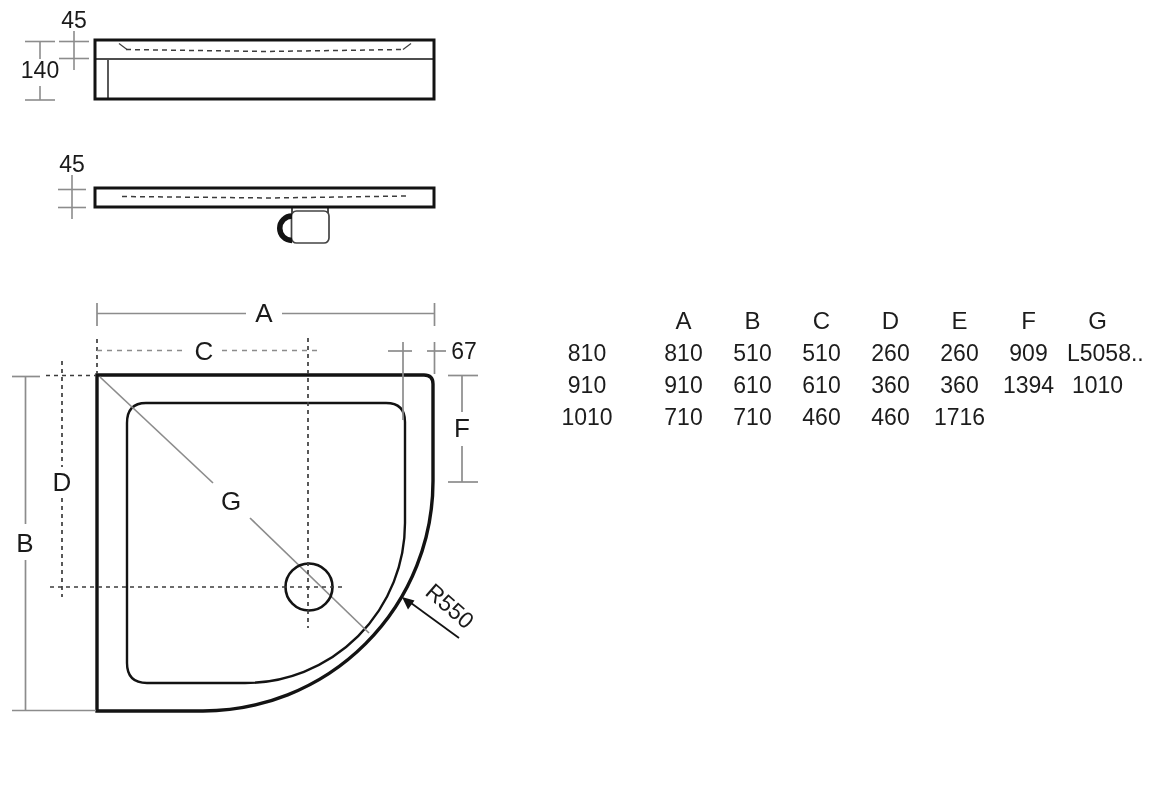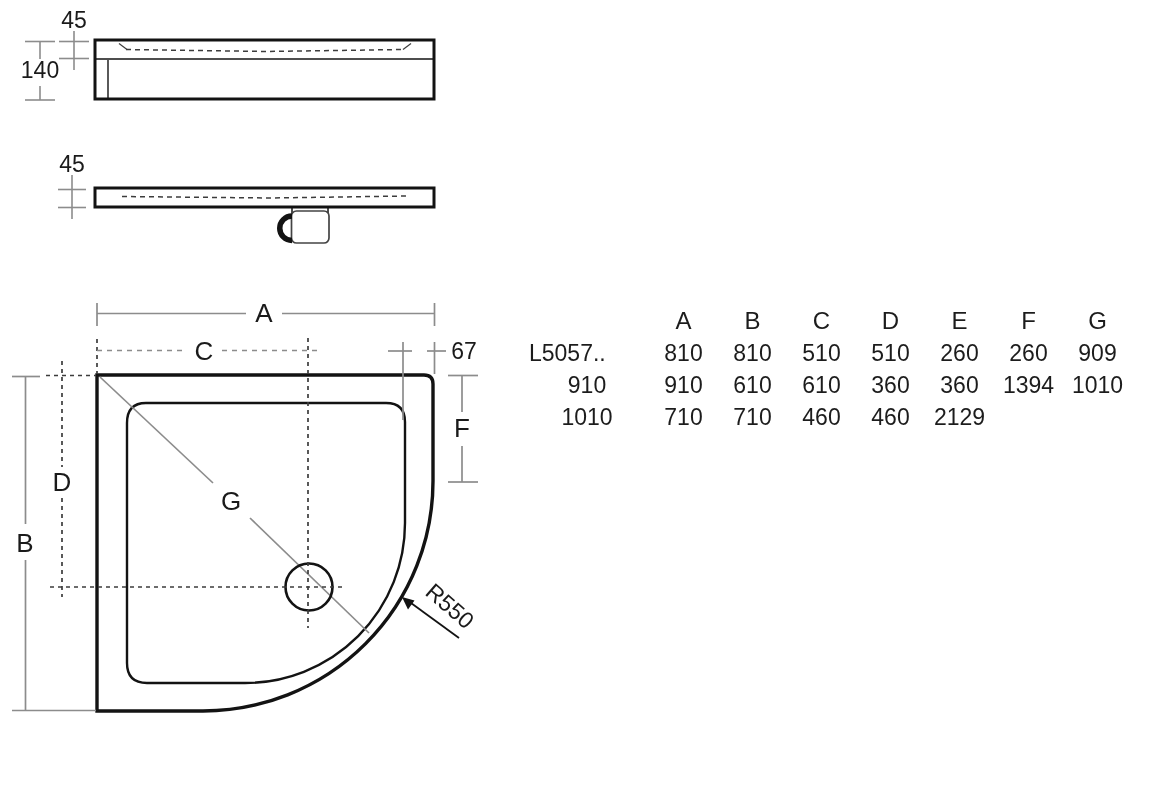--- a/index.html
+++ b/index.html
@@ -135,39 +135,39 @@
   <div id="spec-table">
     <div class="cell"></div>
     <div class="cell th">A</div>
     <div class="cell th">B</div>
     <div class="cell th">C</div>
     <div class="cell th">D</div>
     <div class="cell th">E</div>
     <div class="cell th">F</div>
     <div class="cell th">G</div>
 
-    <div class="cell rowlabel">L5057..</div>
     <div class="cell">810</div>
     <div class="cell">810</div>
     <div class="cell">510</div>
     <div class="cell">510</div>
     <div class="cell">260</div>
     <div class="cell">260</div>
     <div class="cell">909</div>
 
+    <div class="cell rowlabel">L5058..</div>
     <div class="cell">910</div>
     <div class="cell">910</div>
     <div class="cell">610</div>
     <div class="cell">610</div>
     <div class="cell">360</div>
     <div class="cell">360</div>
     <div class="cell">1394</div>
 
     <div class="cell">1010</div>
     <div class="cell">1010</div>
     <div class="cell">710</div>
     <div class="cell">710</div>
     <div class="cell">460</div>
     <div class="cell">460</div>
-    <div class="cell">2129</div>
+    <div class="cell">1716</div>
   </div>
 
 </div>
 
 </body></html>

